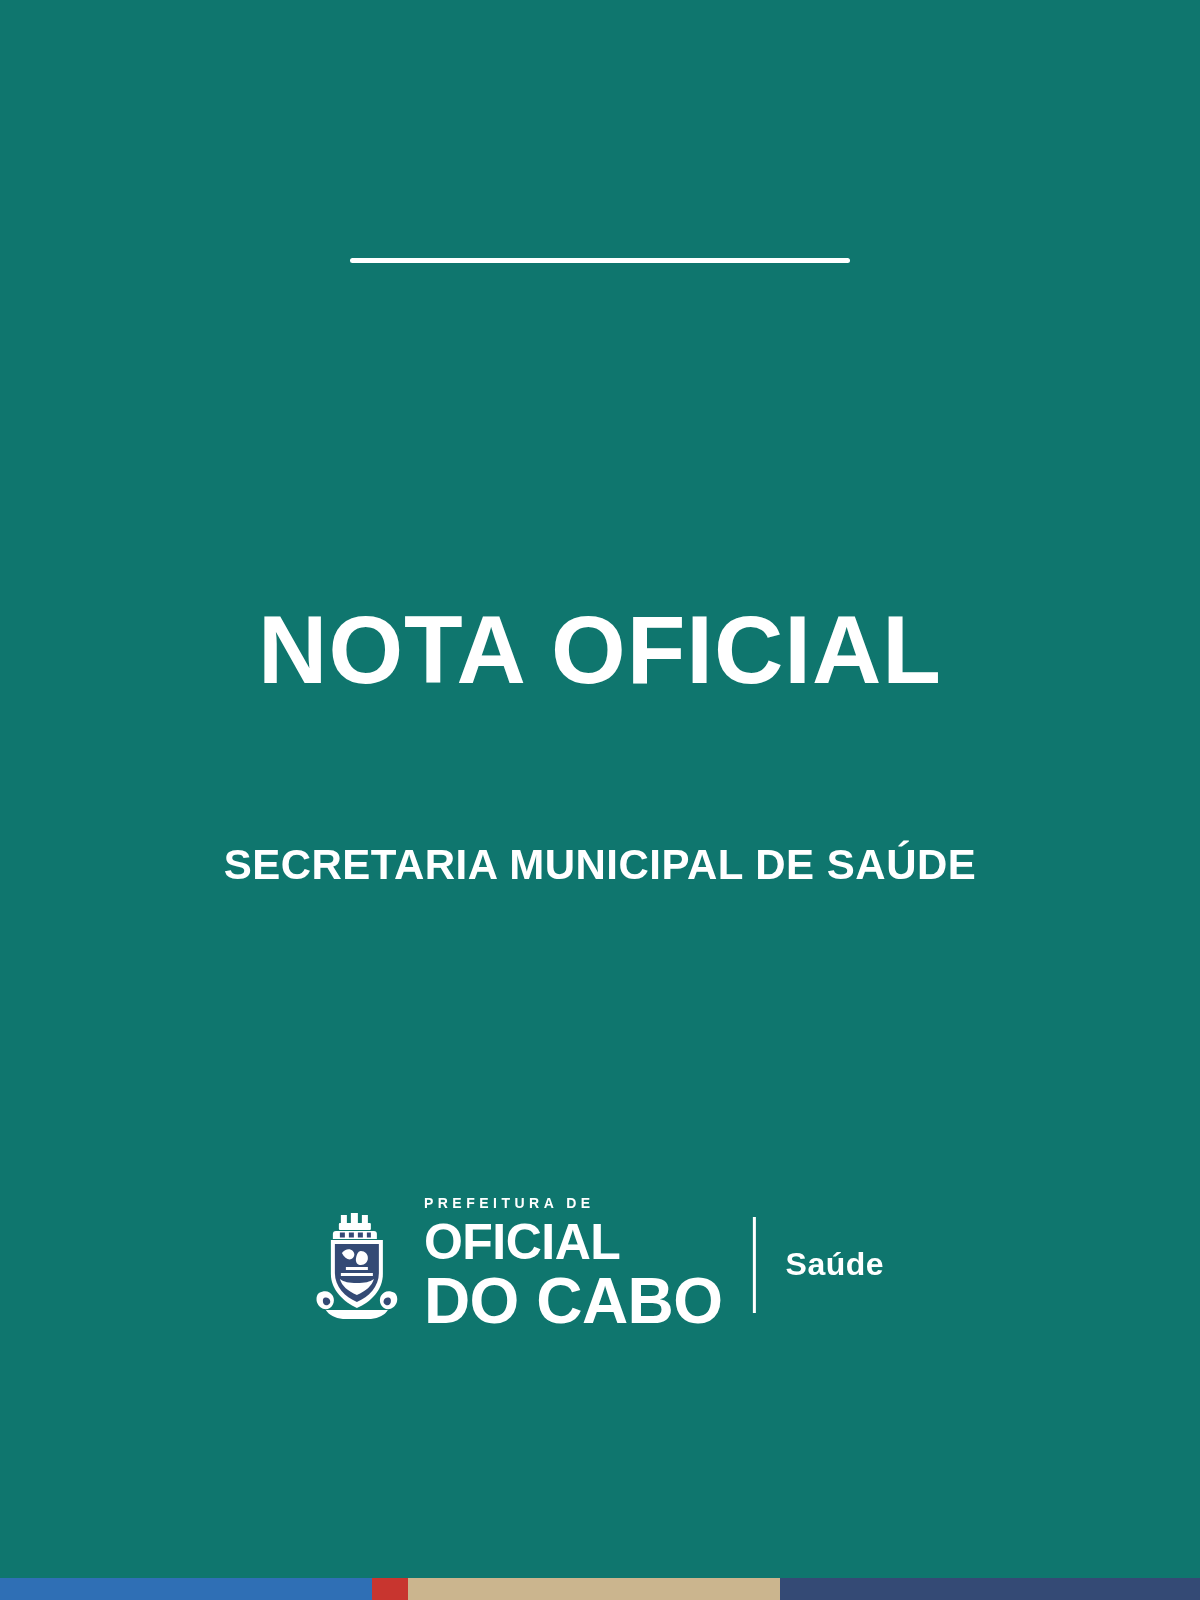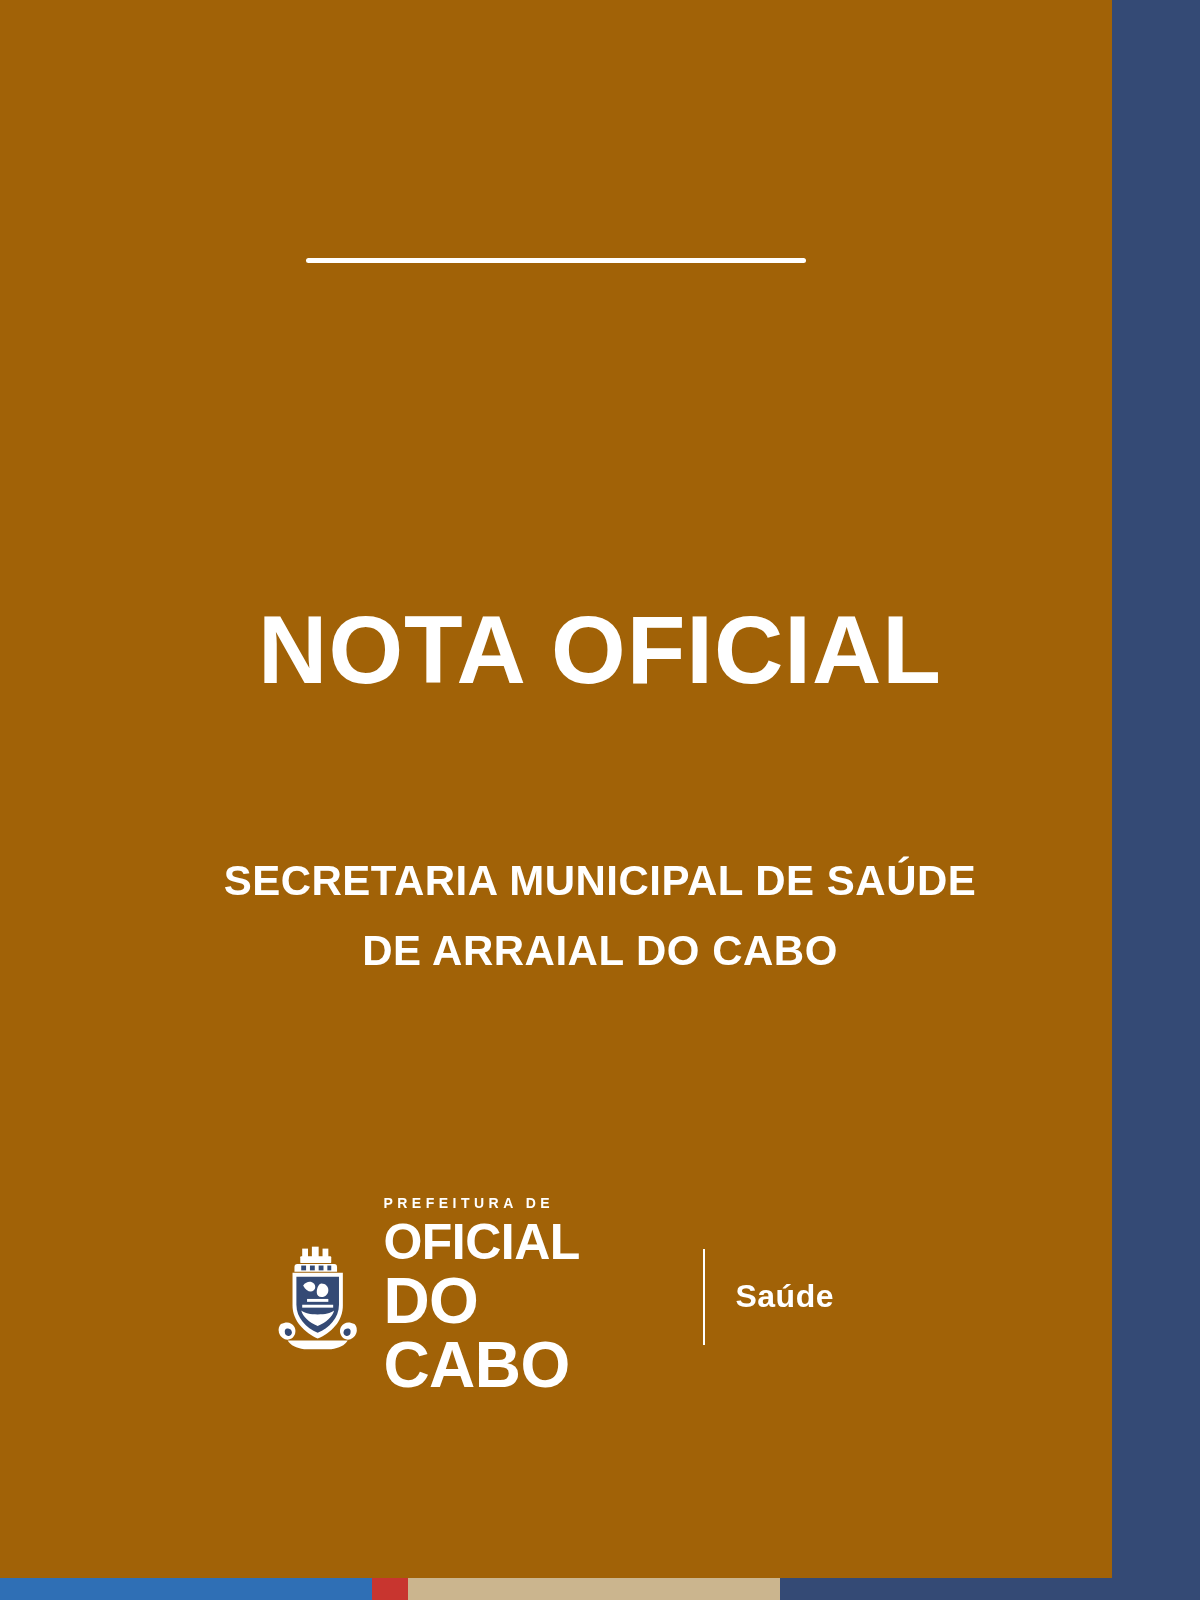--- a/index.html
+++ b/index.html
@@ -9,23 +9,23 @@
   body {
     width: 1200px;
     height: 1600px;
     background: #344a75;
     font-family: "Liberation Sans", sans-serif;
     overflow: hidden;
     position: relative;
   }
   .page {
     position: relative;
-    width: 1112px;
+    width: 1200px;
     height: 1600px;
-    background: #a16207;
+    background: #0f766e;
     display: flex;
     flex-direction: column;
     align-items: center;
   }
   .top-rule {
     position: absolute;
     top: 258px;
     left: 50%;
     transform: translateX(-50%);
     width: 500px;
@@ -54,21 +54,21 @@
     left: 0;
     width: 1200px;
     text-align: center;
   }
   .subtitle {
     color: #ffffff;
     font-size: 42px;
     font-weight: bold;
     letter-spacing: 0.5px;
     line-height: 1.28;
-    margin: 16px;
+    margin: 0;
     padding: 0 90px;
   }
   .logo-lockup {
     position: absolute;
     top: 1196px;
     left: 50%;
     transform: translateX(-50%);
     display: flex;
     align-items: center;
     gap: 26px;
@@ -133,21 +133,20 @@
 <div class="page">
 
   <div class="top-rule"></div>
 
   <div class="title-block">
     <h1 class="main-title">NOTA OFICIAL</h1>
   </div>
 
   <div class="subtitle-block">
     <p class="subtitle">SECRETARIA MUNICIPAL DE SAÚDE</p>
-    <p class="subtitle">DE ARRAIAL DO CABO</p>
   </div>
 
   <div class="logo-lockup">
 
     <svg class="crest" viewBox="0 0 82 108" aria-hidden="true">
       <g fill="#ffffff">
         <rect x="25" y="4" width="6" height="9"></rect>
         <rect x="35" y="2" width="7" height="11"></rect>
         <rect x="46" y="4" width="6" height="9"></rect>
         <rect x="23" y="12" width="32" height="7" rx="1"></rect>

